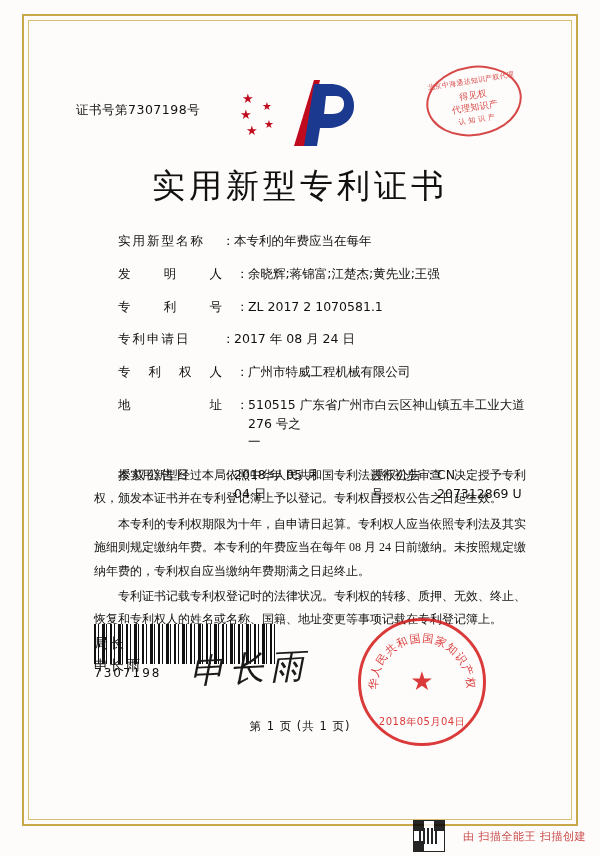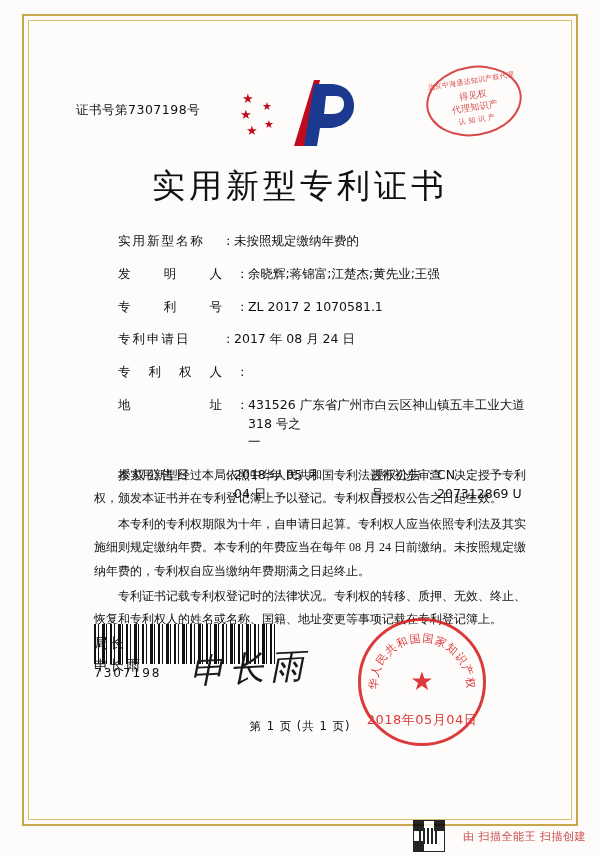--- a/index.html
+++ b/index.html
@@ -162,21 +162,21 @@
   }
   .seal .arc{
     position:absolute;left:0;top:0;width:100%;height:100%;
   }
   .seal .center-star{
     position:absolute;left:50%;top:50%;transform:translate(-50%,-55%);
     font-size:26px;color:#d62020;line-height:26px;
   }
   .seal .seal-date{
     position:absolute;left:0;bottom:14px;width:100%;
-    text-align:center;font-size:13px;letter-spacing:.5px;
+    text-align:center;font-size:10px;letter-spacing:.5px;
   }
 
   
   .page-no{
     position:absolute;bottom:66px;width:100%;text-align:center;
     font-size:11.5px;color:#111;letter-spacing:1px;
   }
 
   
   .scanbar{
@@ -236,21 +236,21 @@
       <div class="st-line l4">认 知 识 产</div>
     </div>
 
     <div class="title">实用新型专利证书</div>
 
     <div class="fields">
 
       <div class="row">
         <div class="label">实用新型名称</div>
         <div class="colon">：</div>
-        <div class="value">未按照规定缴纳年费的</div>
+        <div class="value">本专利的年费应当在每年</div>
       </div>
 
       <div class="row">
         <div class="label spread">
           <span>发</span>
             <span>明</span>
             <span>人</span>
         </div>
         <div class="colon">：</div>
         <div class="value">余晓辉;蒋锦富;江楚杰;黄先业;王强</div>
@@ -273,30 +273,31 @@
       </div>
 
       <div class="row">
         <div class="label spread">
           <span>专</span>
             <span>利</span>
             <span>权</span>
             <span>人</span>
         </div>
         <div class="colon">：</div>
+        <div class="value">广州市特威工程机械有限公司</div>
       </div>
 
       <div class="row">
         <div class="label spread">
           <span>地</span>
             <span>址</span>
         </div>
         <div class="colon">：</div>
         <div class="value">
-          <div>431526  广东省广州市白云区神山镇五丰工业大道 318 号之</div>
+          <div>510515  广东省广州市白云区神山镇五丰工业大道 276 号之</div>
           <div>一</div>
         </div>
       </div>
 
       <div class="row">
         <div class="label">授权公告日</div>
         <div class="colon">：</div>
         <div class="value pub-inline">
           <span>2018 年 05 月 04 日</span>
           <span class="gap"></span>

